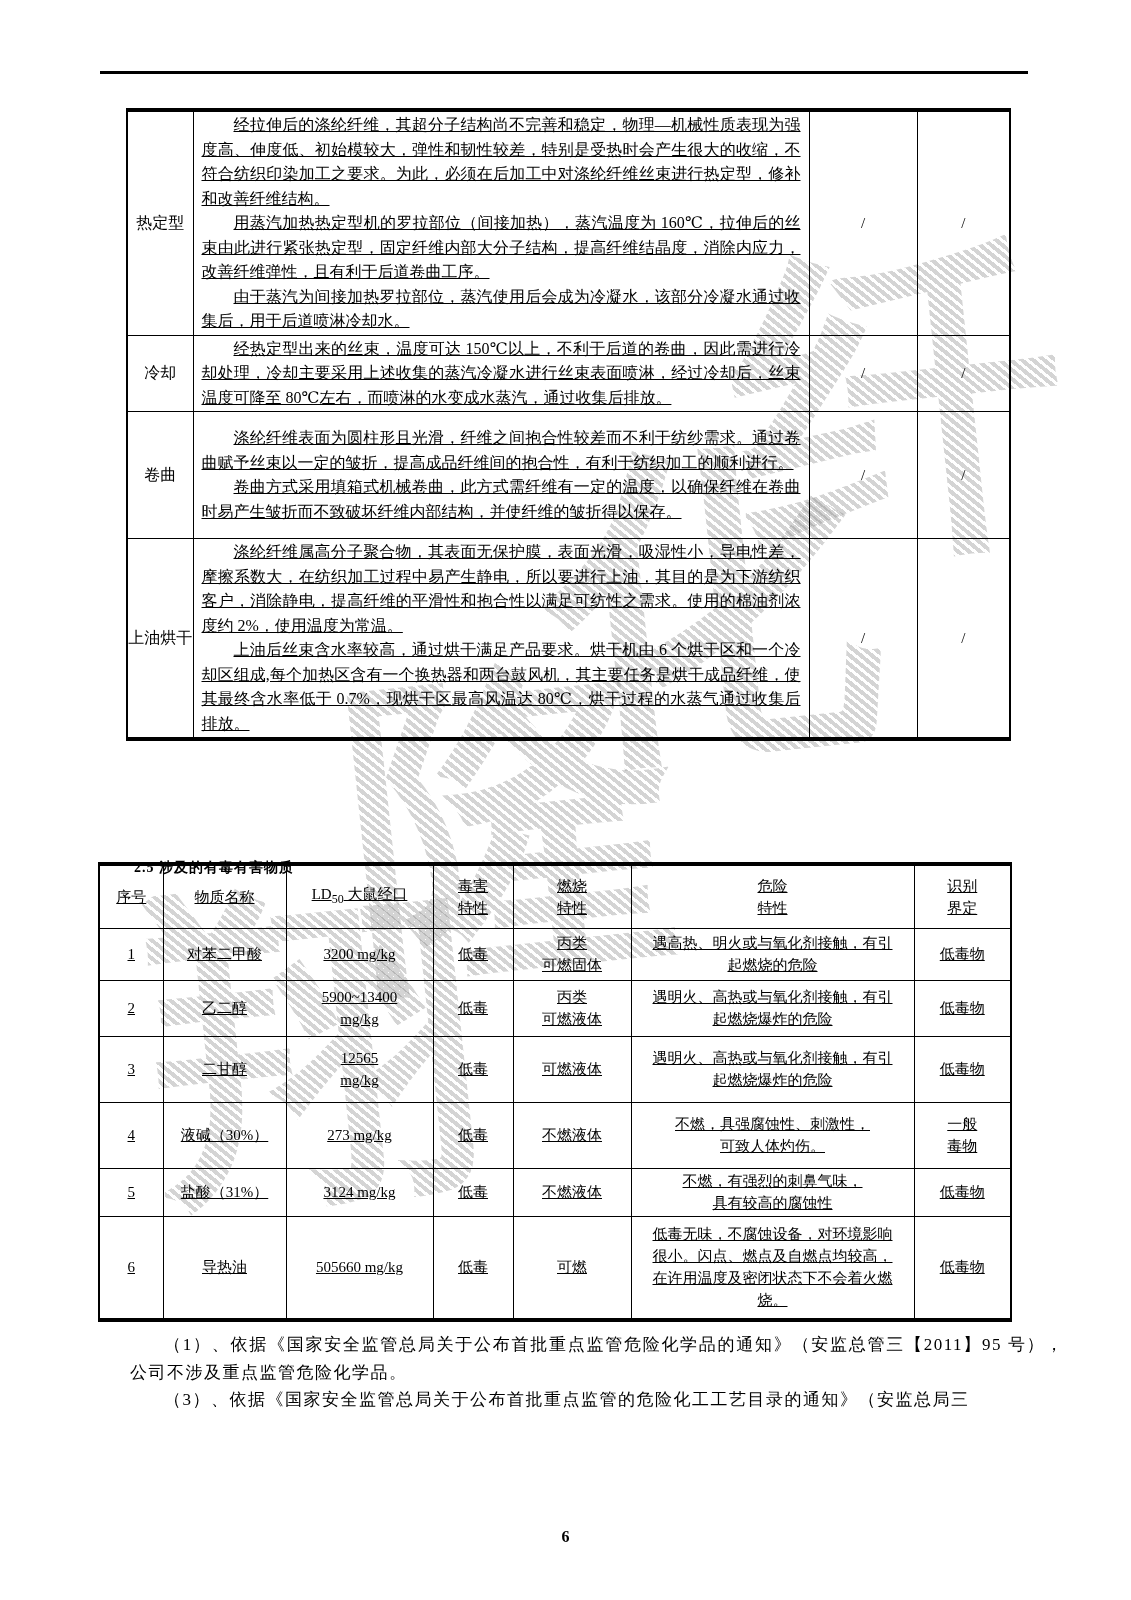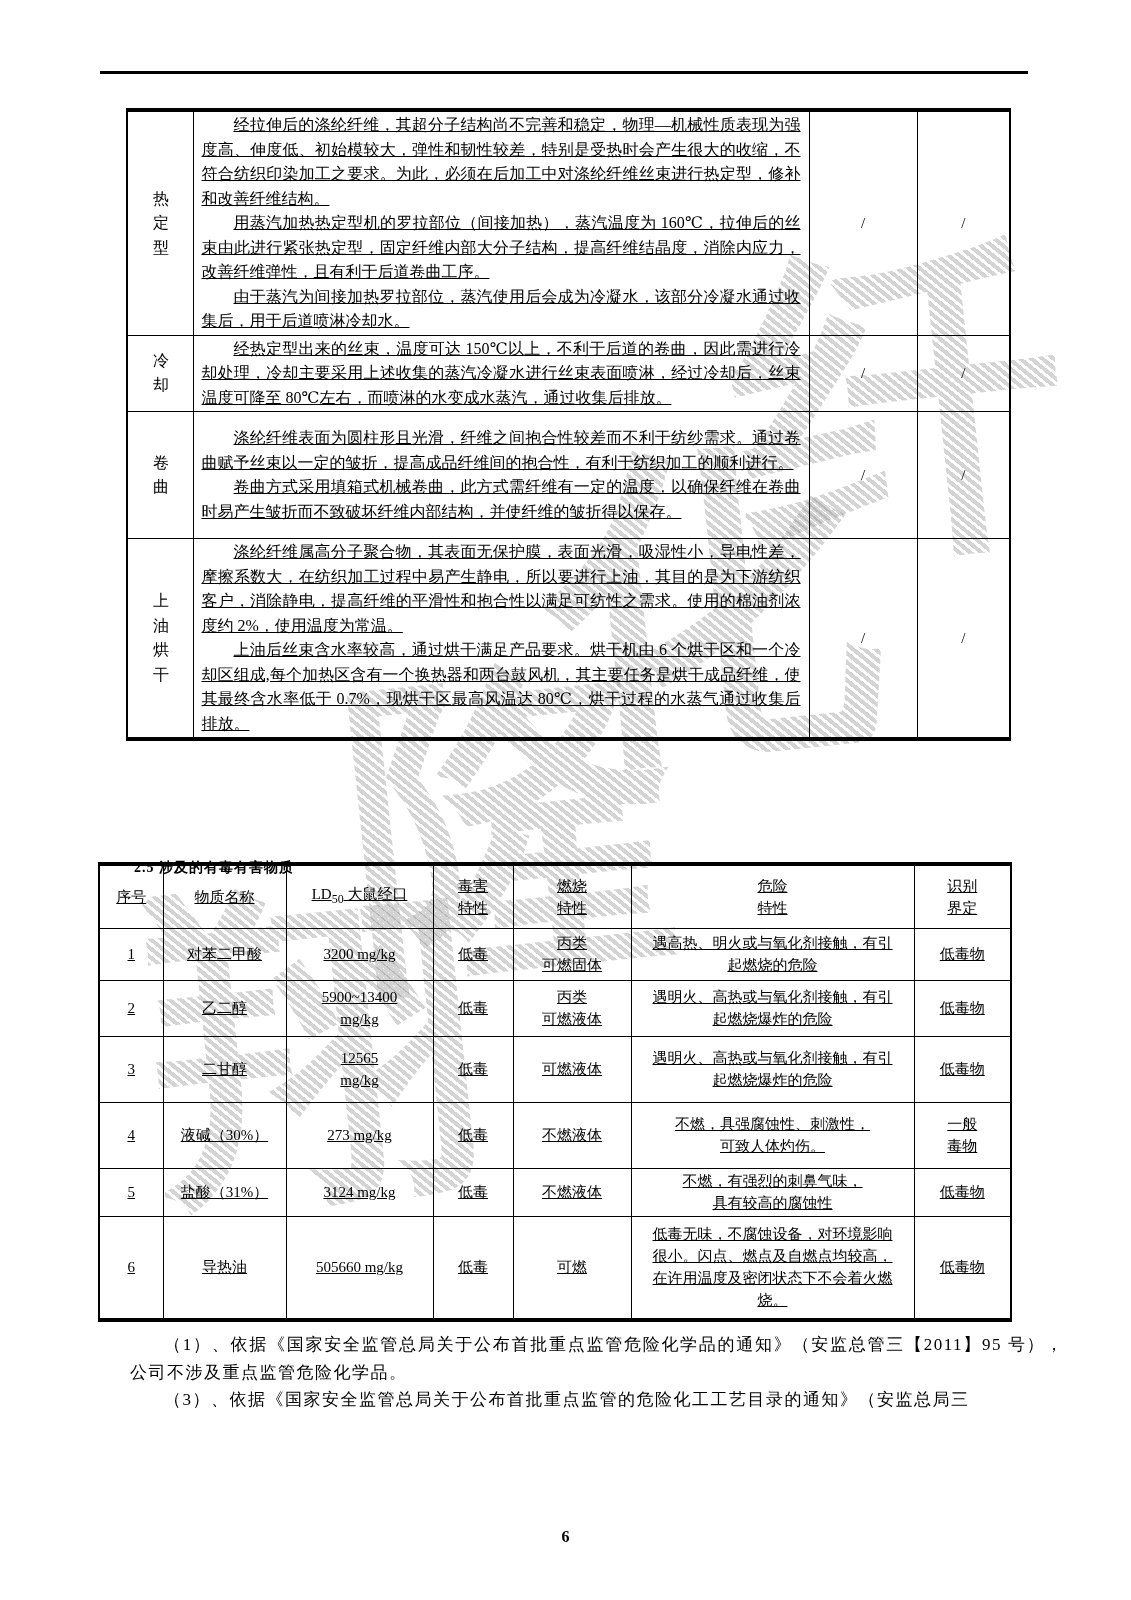--- a/index.html
+++ b/index.html
@@ -24,21 +24,21 @@
   .wm-3 { left:735px; top:240px; }
 
   
   .process-table {
     position:absolute; left:126px; top:108px; width:883px; z-index:2;
     border-collapse:collapse; table-layout:fixed;
     font-size:16px; line-height:24.5px;
   }
   .process-table { border:2px solid #000; border-top-width:4px; border-bottom-width:4px; }
   .process-table td { border:1px solid #000; padding:1px 8px; vertical-align:middle; }
-  .process-table td.stage { text-align:center; padding:1px 25px; }
+  .process-table td.stage { text-align:center; padding:1px 0; }
   .process-table td.desc p { text-indent:2em; text-align:justify;text-decoration:underline; }
   .process-table td.slash { text-align:center; font-size:15px; }
   tr.h0 { height:222px; } tr.h1 { height:75px; } tr.h2 { height:127px; }
   tr.h3 { height:198px; } tr.h4 { height:100px; }
 
   .section-heading {
     position:absolute; left:134px; top:835px; z-index:2;
     font-size:14px; font-weight:bold; letter-spacing:1px;margin-top:24px;
   }
 

